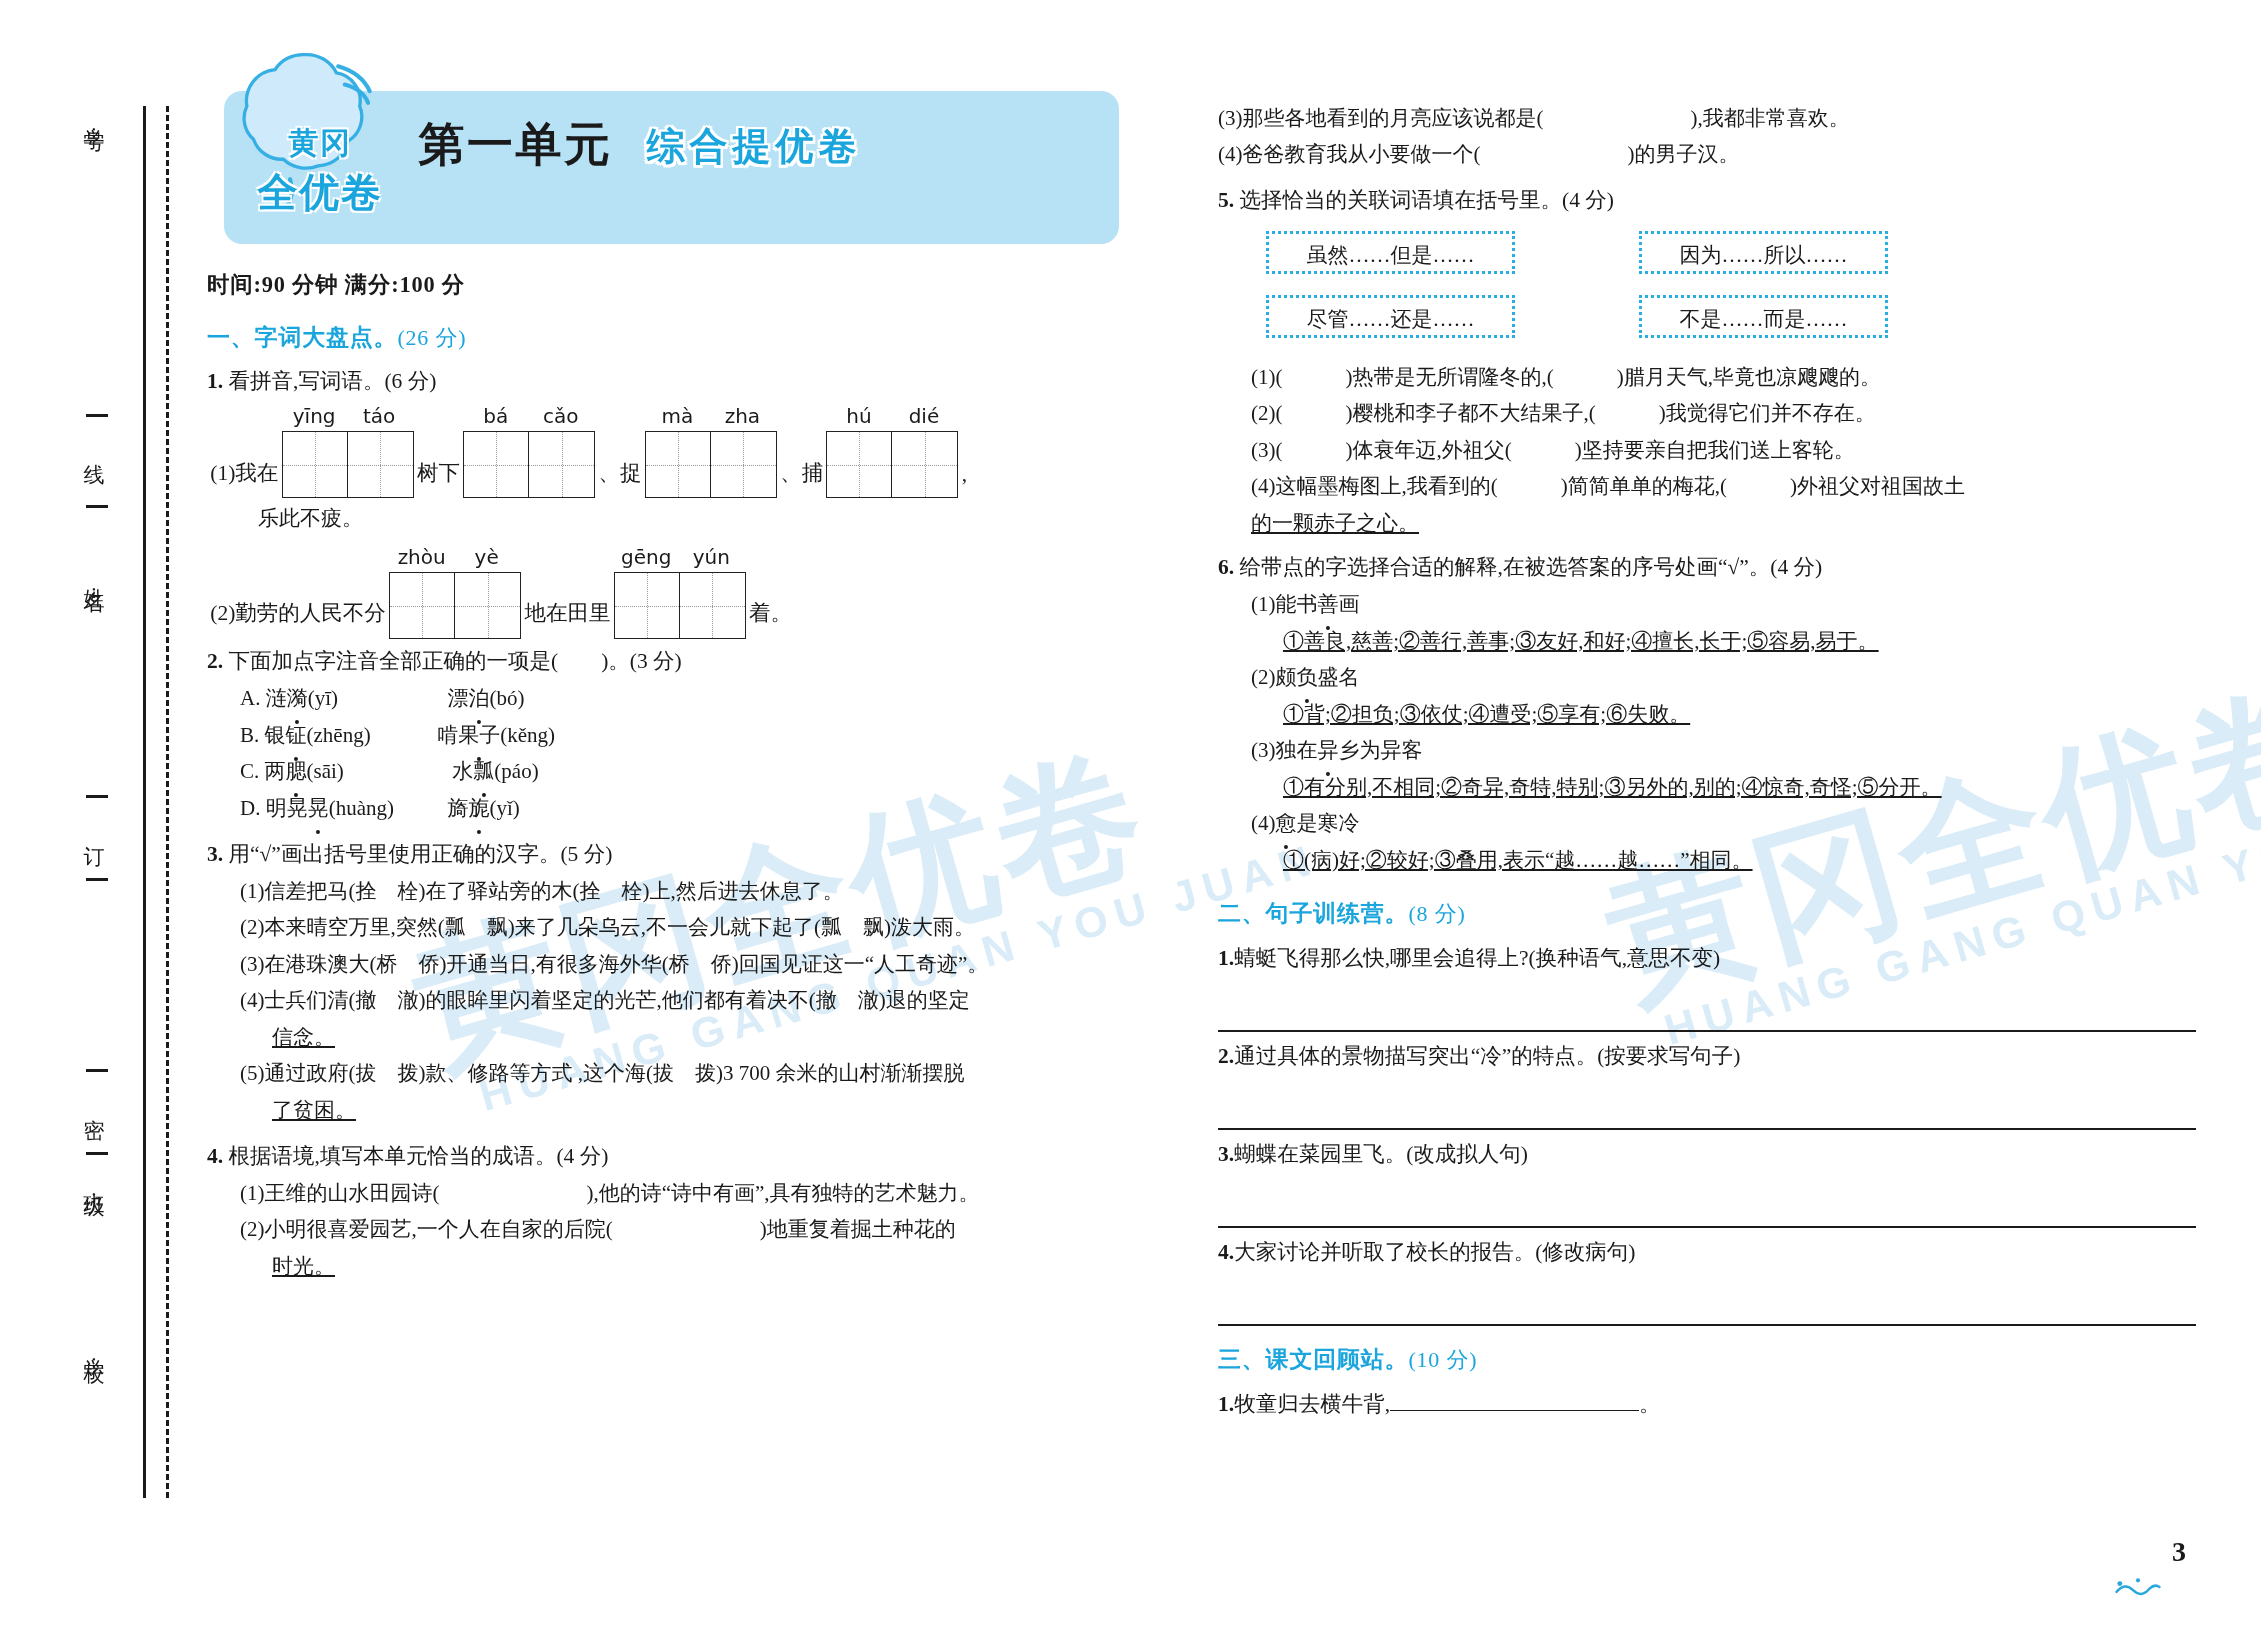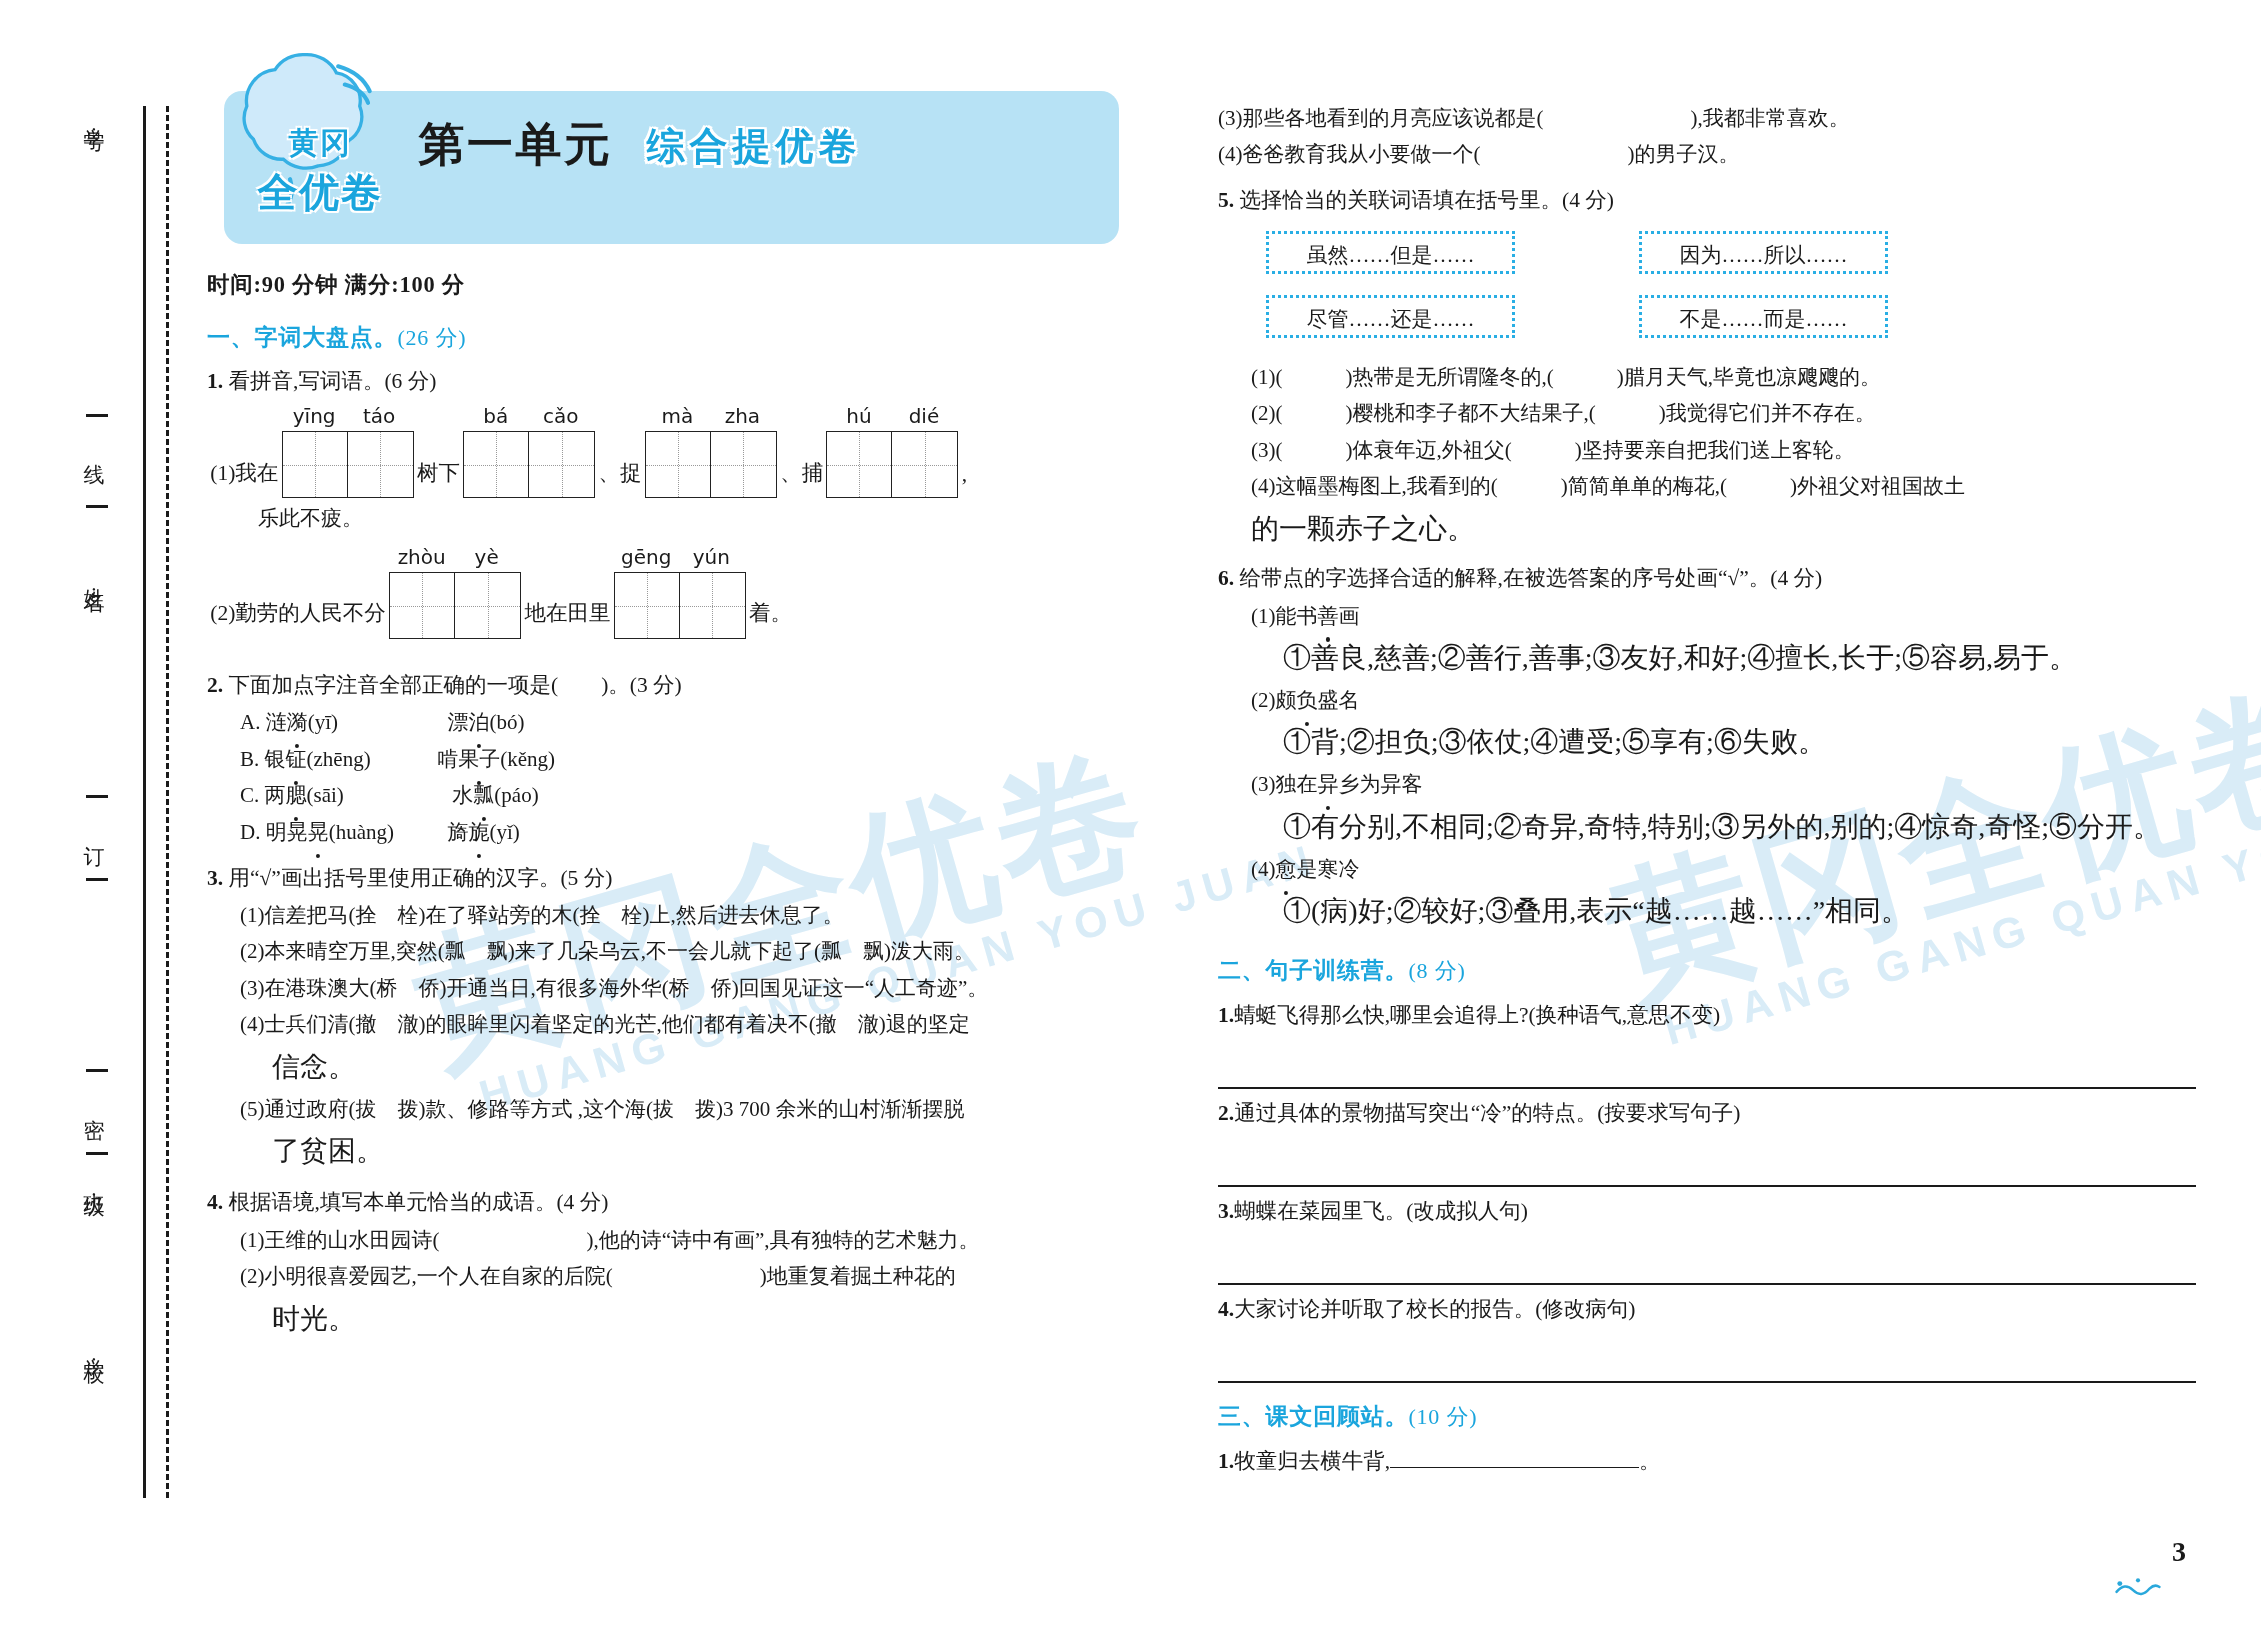--- a/index.html
+++ b/index.html
@@ -63,21 +63,21 @@
   .scoretbl td.grade{width:124px;letter-spacing:0;}
   .timeline{margin:25px 0 0 0;text-align:left;font-size:22.4px;font-weight:bold;letter-spacing:0.8px;}
 
   
   .sechead{color:#1aa5dd;font-family:"Liberation Sans",sans-serif;font-weight:bold;
            font-size:23px;letter-spacing:0.8px;margin:21.5px 0 11.6px 0;}
   .sechead .pts{font-family:"Liberation Serif",serif;font-weight:normal;font-size:22px;}
   .q{font-size:21.5px;line-height:1.62;margin:6.6px 0 1.7px 0;}
   .qnum{font-weight:bold;font-family:"Liberation Serif",serif;}
   .sub{font-size:21px;line-height:1.62;margin:2.5px 0 2.5px 33px;}
-  .sub2{font-size:28px;line-height:1.62;margin:2.5px 0 2.5px 65px;}
+  .sub2{font-size:21px;line-height:1.62;margin:2.5px 0 2.5px 65px;text-decoration:underline;}
 
   
   .pyrow{display:flex;align-items:flex-end;margin:5px 0 0 0;}
   .gridwrap{display:inline-block;}
   .pyline{display:flex;}
   .py{width:65px;text-align:center;font-family:"DejaVu Sans",sans-serif;font-size:20px;
       padding-bottom:3.3px;}
   .cells{display:flex;border:1.7px solid #222;}
   .cell{width:65px;height:65px;border-right:1.7px solid #222;position:relative;box-sizing:border-box;}
   .cell:last-child{border-right:none;}
@@ -231,21 +231,21 @@
         <div class="py">yún</div>
       </div>
       <div class="cells">
           <div class="cell"></div>
           <div class="cell"></div>
         </div>
     </div>
     <span class="inline-txt">着。</span>
   </div>
 
-  <div class="q" style="margin-top:29px;">
+  <div class="q" style="margin-top:5px;">
     <span class="qnum">2.</span>
     <span>下面加点字注音全部正确的一项是(　　)。</span><span>(3 分)</span>
   </div>
   <div class="sub">
     <span>A.</span>
     <span>涟</span><span class="dot">漪</span><span>(yī)</span>
     <span style="display:inline-block;width:99px;"></span>
     <span>漂</span><span class="dot">泊</span><span>(bó)</span>
   </div>
   <div class="sub">

